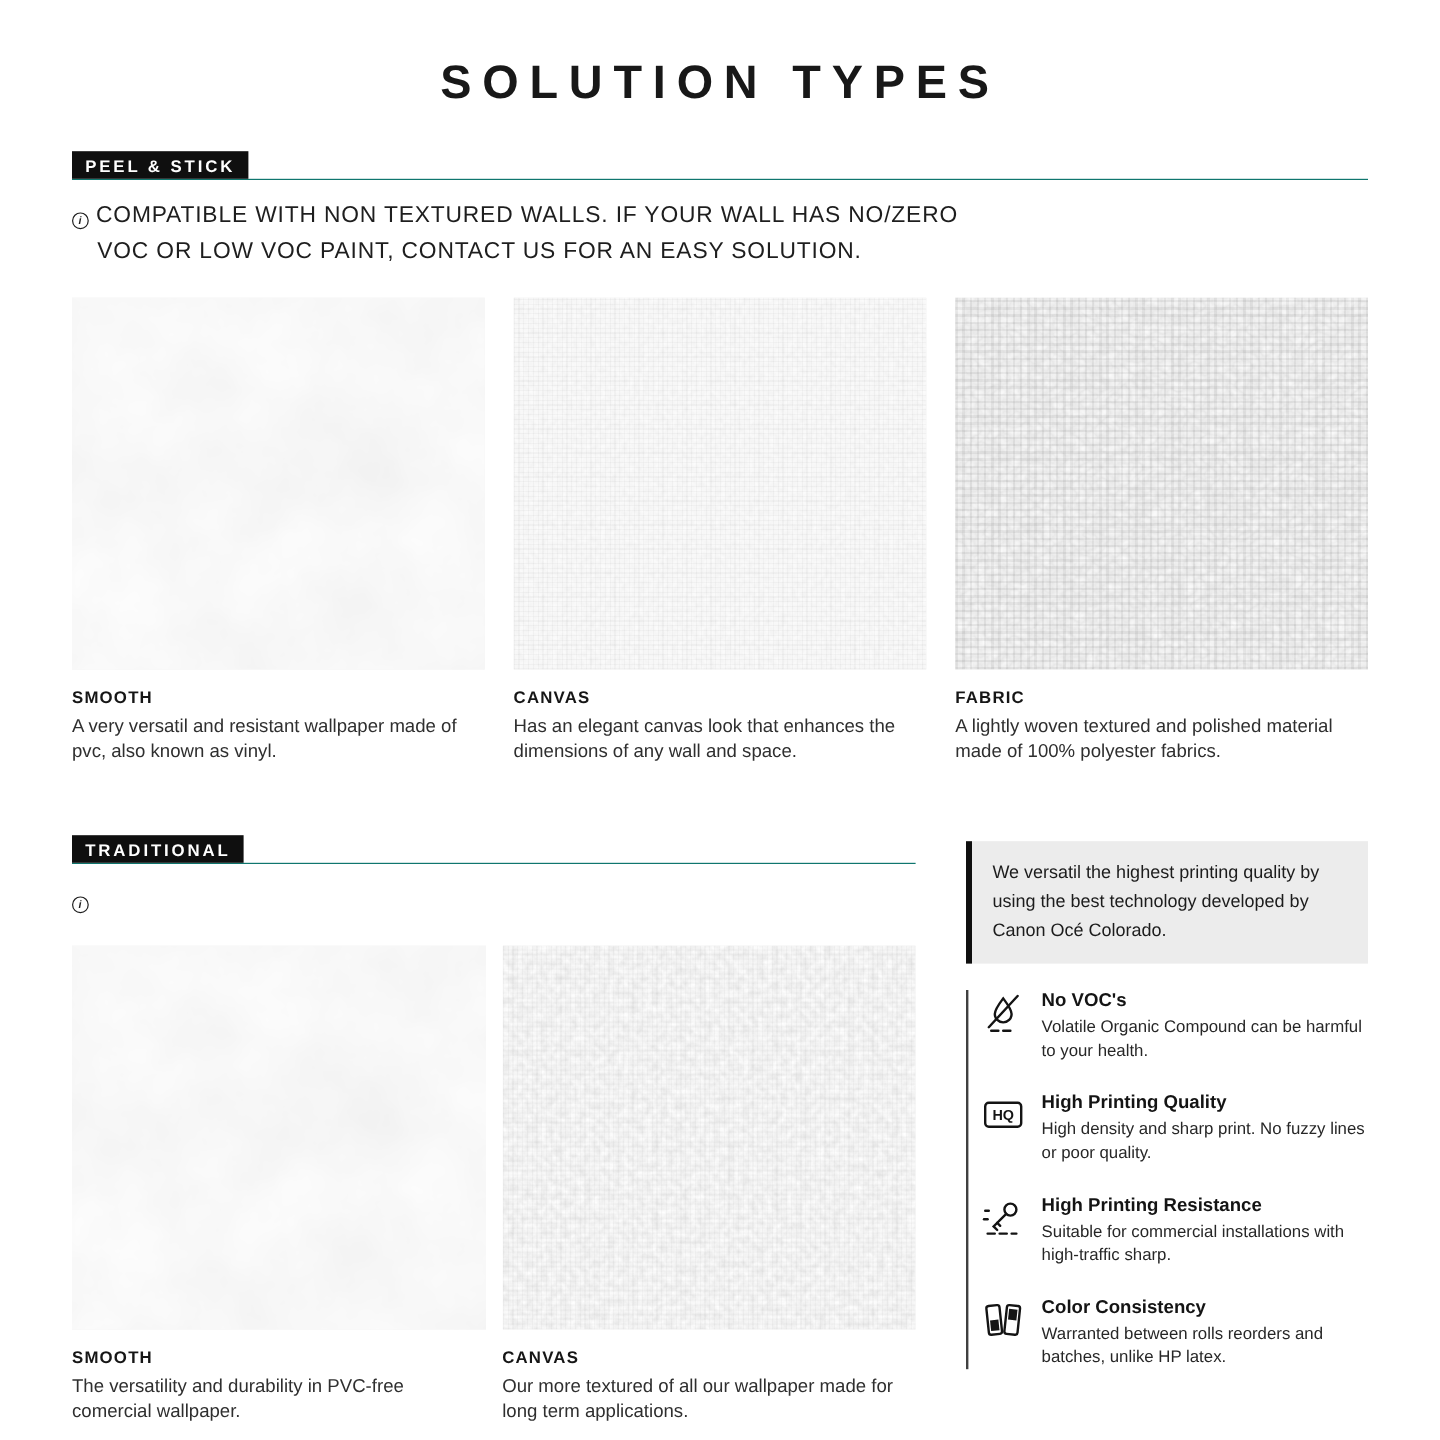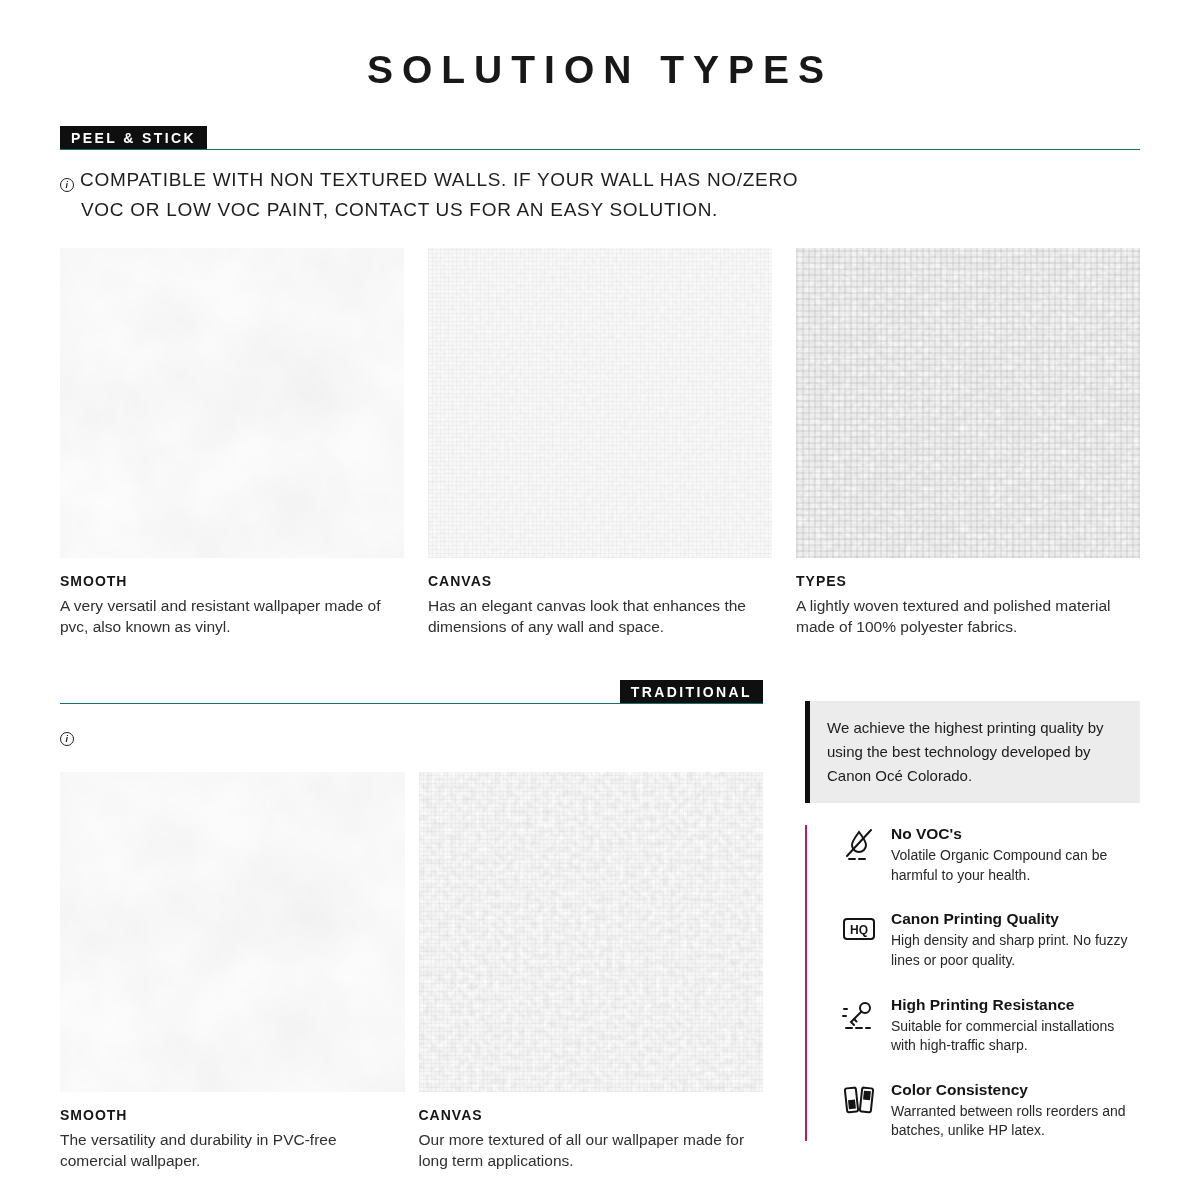--- a/index.html
+++ b/index.html
@@ -35,27 +35,27 @@
       repeating-linear-gradient(90deg, rgba(0,0,0,0.028) 0 1px, transparent 1px 4px); }
   .swatch.weave-coarse::after { background-image:
       repeating-linear-gradient(0deg,  rgba(0,0,0,0.055) 0 2px, transparent 2px 6px),
       repeating-linear-gradient(90deg, rgba(0,0,0,0.055) 0 2px, transparent 2px 6px); }
 
   .swatch-name { margin-top:15px; font-size:14px; font-weight:700; letter-spacing:1px; color:#161616; }
   .swatch-desc { margin-top:6px; font-size:15.5px; line-height:1.4; color:#2f2f2f; max-width:350px; }
 
   .bottom { display:flex; margin-top:42px; column-gap:42px; }
   .bottom-left { width:703px; flex:none; }
-  .bottom-left .section-header { margin-top:0;justify-content:flex-end; }
+  .bottom-left .section-header { margin-top:16px; }
   .bottom-right { flex:1; min-width:0; padding-top:21px; }
 
   .quality-box { background:#ececec; border-left:5px solid #0f0f0f; padding:15px 17px;
                  font-size:15px; line-height:1.6; color:#1c1c1c; }
 
-  .features { margin-top:22px; border-left:2px solid #be185d; padding-left:33px;
+  .features { margin-top:22px; border-left:2px solid #404040; padding-left:10px;
               display:grid; row-gap:25px; }
   .feature { display:flex; column-gap:13px; align-items:flex-start; }
   .ficon { width:38px; height:38px; flex:none; }
   .feature-title { font-size:15.5px; font-weight:700; color:#141414; }
   .feature-desc { margin-top:3px; font-size:14px; line-height:1.4; color:#272727; }
 </style>
 </head>
 <body>
 
 <svg width="0" height="0" style="position:absolute" aria-hidden="true">
@@ -113,21 +113,21 @@
       <div class="swatch-name">CANVAS</div>
       <div class="swatch-desc">Has an elegant canvas look that enhances the dimensions of any wall and space.</div>
     </div>
 
     <div class="swatch-block">
       <div class="swatch weave-coarse">
         <svg class="tex">
             <rect width="100%" height="100%" filter="url(#tex-fabric)"></rect>
           </svg>
       </div>
-      <div class="swatch-name">TYPES</div>
+      <div class="swatch-name">FABRIC</div>
       <div class="swatch-desc">A lightly woven textured and polished material made of 100% polyester fabrics.</div>
     </div>
 
   </div>
 
   <div class="bottom">
 
     <div class="bottom-left">
       <div class="section-header">
         <span class="section-label">TRADITIONAL</span>
@@ -157,21 +157,21 @@
           </div>
           <div class="swatch-name">CANVAS</div>
           <div class="swatch-desc">Our more textured of all our wallpaper made for long term applications.</div>
         </div>
 
       </div>
     </div>
 
     <div class="bottom-right">
 
-      <div class="quality-box">We achieve the highest printing quality by using the best technology developed by Canon Océ Colorado.</div>
+      <div class="quality-box">We versatil the highest printing quality by using the best technology developed by Canon Océ Colorado.</div>
 
       <div class="features">
 
         <div class="feature">
           <svg class="ficon" viewBox="0 0 38 38">
             <g fill="none" stroke="#141414" stroke-width="2" stroke-linecap="round">
               <path d="M19 7c-4.5 6-7 9.8-7 13a7 7 0 0 0 14 0c0-3.2-2.5-7-7-13z"></path>
               <line x1="7" y1="31" x2="31" y2="5"></line>
               <line x1="9" y1="34" x2="27" y2="34" stroke-dasharray="6 4"></line>
             </g>
@@ -181,21 +181,21 @@
             <div class="feature-desc">Volatile Organic Compound can be harmful to your health.</div>
           </div>
         </div>
 
         <div class="feature">
           <svg class="ficon" viewBox="0 0 38 38">
             <rect x="4" y="9" width="30" height="20" rx="3" fill="none" stroke="#141414" stroke-width="2"></rect>
             <text x="19" y="23.5" text-anchor="middle" font-size="12" font-weight="bold" fill="#141414">HQ</text>
           </svg>
           <div>
-            <div class="feature-title">Canon Printing Quality</div>
+            <div class="feature-title">High Printing Quality</div>
             <div class="feature-desc">High density and sharp print. No fuzzy lines or poor quality.</div>
           </div>
         </div>
 
         <div class="feature">
           <svg class="ficon" viewBox="0 0 38 38">
             <g fill="none" stroke="#141414" stroke-width="2" stroke-linecap="round">
               <circle cx="25" cy="12" r="5"></circle>
               <path d="M21.5 15.5 L11 26 l3 3"></path>
               <path d="M14 23 l2.5 2.5"></path>

